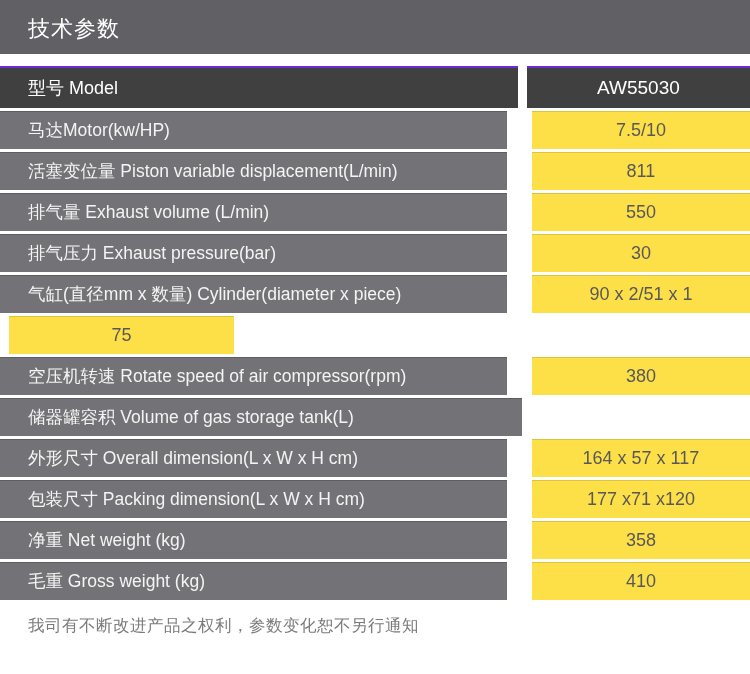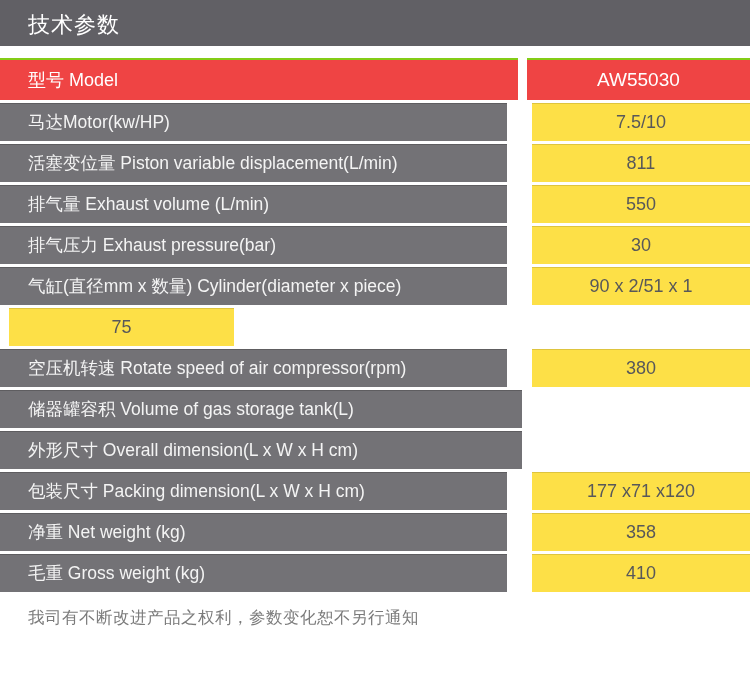--- a/index.html
+++ b/index.html
@@ -6,21 +6,21 @@
   html, body {
     width: 750px; height: 674px;
     background: #ffffff;
     font-family: "Liberation Sans", "DejaVu Sans", sans-serif;
     overflow: hidden;
   }
   .screen { width: 750px; height: 674px; background: #ffffff; }
 
   
   .title-bar {
-    height: 46px;
+    height: 54px;
     background: #616065;
     display: flex;
     align-items: center;
   }
   .title-bar .title {
     color: #ffffff;
     font-size: 22px;
     letter-spacing: 1px;
     padding-left: 28px;
     padding-top: 4px;
@@ -37,22 +37,22 @@
   .cell.value {
     width: 225px;
     margin-left: 9px; 
     justify-content: center;
     text-align: right;
   }
 
   
   .model-row { height: 42px; }
   .model-row .cell {
-    background: #ef4444;
-    border-top: 2px solid #84cc16;
+    background: #404040;
+    border-top: 2px solid #6d28d9;
     color: #ffffff;
     font-size: 18px;
   }
   .model-row .cell.value { font-size: 19px; }
 
   
   .data-row { height: 38px; margin-top: 3px; gap: 16px; }
   .data-row .cell.label {
     background: #737276;
     color: #f4f4f4;
@@ -117,20 +117,21 @@
         </div>
         <div class="row data-row">
           <div class="cell label">空压机转速 Rotate speed of air compressor(rpm)</div>
           <div class="cell value">380</div>
         </div>
         <div class="row data-row">
           <div class="cell label">储器罐容积 Volume of gas storage tank(L)</div>
         </div>
         <div class="row data-row">
           <div class="cell label">外形尺寸 Overall dimension(L x W x H cm)</div>
+          <div class="cell value">164 x 57 x 117</div>
         </div>
         <div class="row data-row">
           <div class="cell label">包装尺寸 Packing dimension(L x W x H cm)</div>
           <div class="cell value">177 x71 x120</div>
         </div>
         <div class="row data-row">
           <div class="cell label">净重 Net weight (kg)</div>
           <div class="cell value">358</div>
         </div>
         <div class="row data-row">

